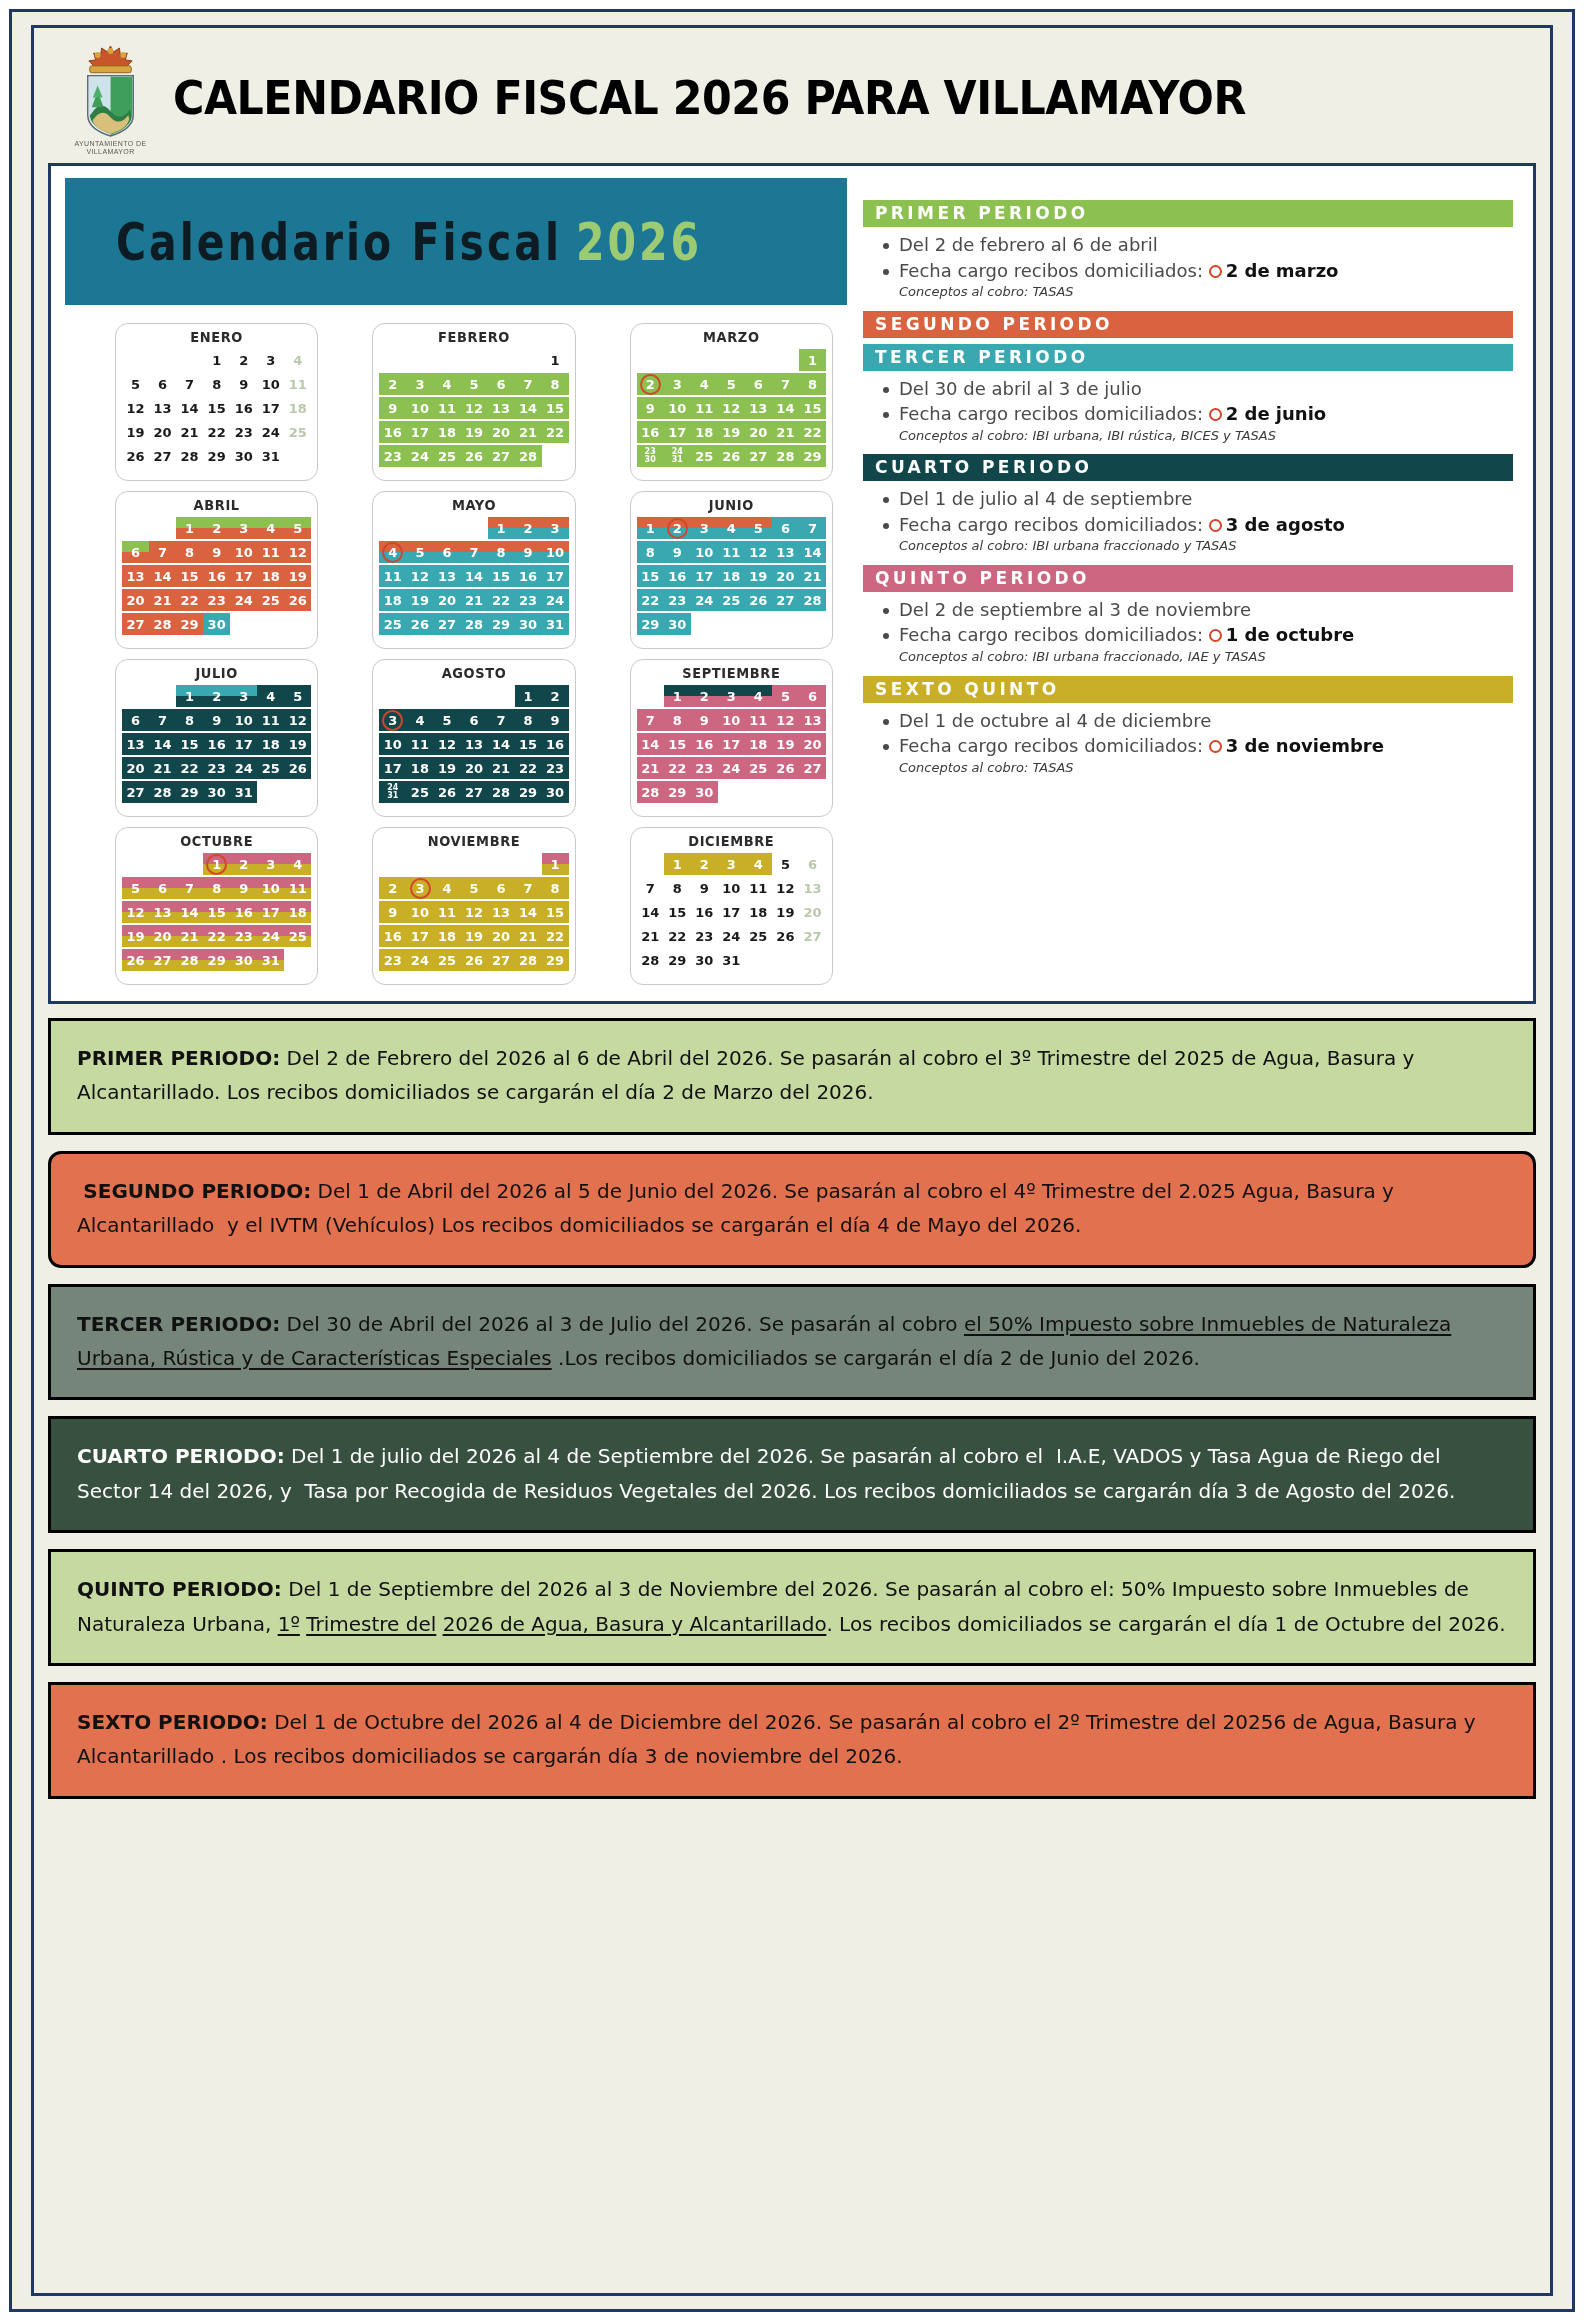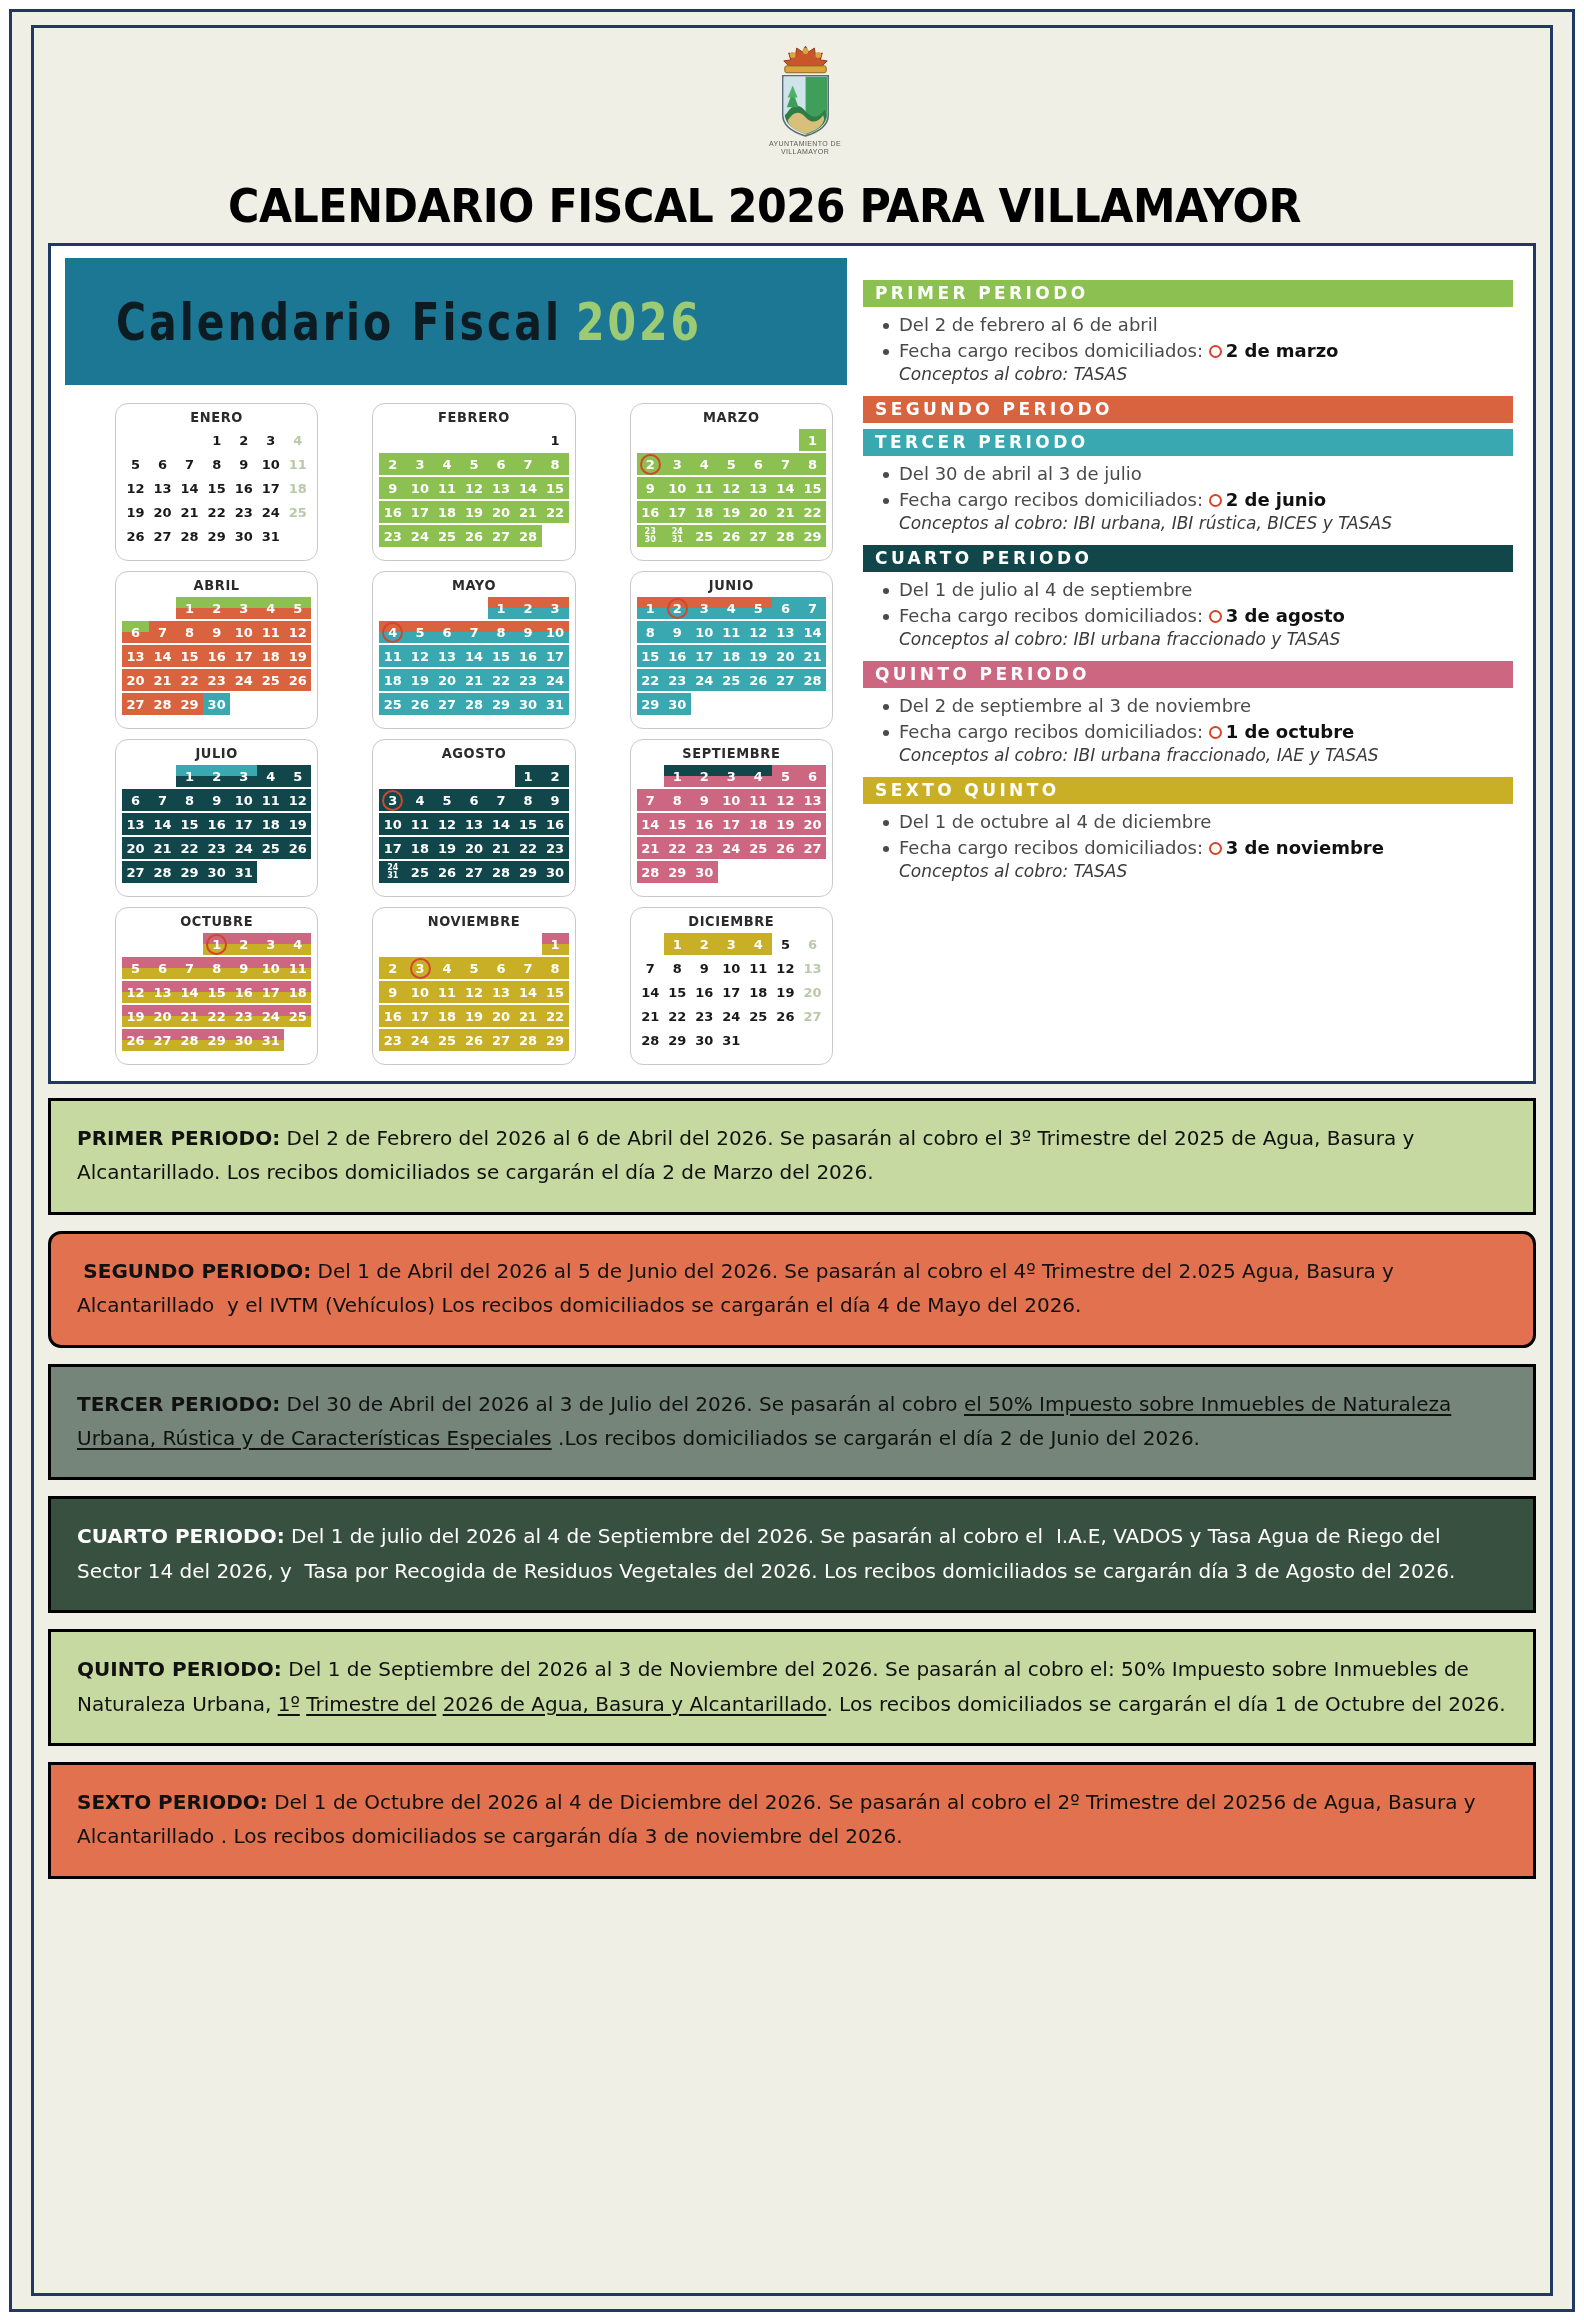--- a/index.html
+++ b/index.html
@@ -22,21 +22,20 @@
     width: 100%; height: 100%;
     border: 3px solid #1f3864;
     background: #efefe6;
     padding: 10px 14px 14px 14px;
   }
 
   
   .header {
     display: flex; align-items: center; gap: 26px;
     padding: 4px 0 10px 26px;
-    flex-direction: column;
   }
   .crest { width: 73px; height: 111px; position: relative; flex: 0 0 auto; }
   .crest svg { display:block; }
   .crest .crest-caption {
     font-size: 7px; letter-spacing: 0.4px; text-align: center;
     color: #5a5a52; margin-top: 1px; line-height: 1.15;
   }
   .doc-title {
     font-family: "DejaVu Sans", sans-serif;
     font-weight: 700;
@@ -147,21 +146,21 @@
   }
   .hl { font-weight: 700; color: #111; }
   .hl .dot {
     display: inline-block; width: 13px; height: 13px;
     border: 2.6px solid #d4452a; border-radius: 50%;
     margin-right: 4px; vertical-align: -1px;
   }
   .per-note {
     font-family: "DejaVu Sans", sans-serif;
     font-style: italic;
-    font-size: 17px;
+    font-size: 13px;
     color: #3a3a3a;
     padding-left: 20px;
     line-height: 1.35;
   }
 
   
   .blocks { margin-top: 14px; }
   .blk {
     border: 3px solid #000;
     margin-bottom: 16px;

